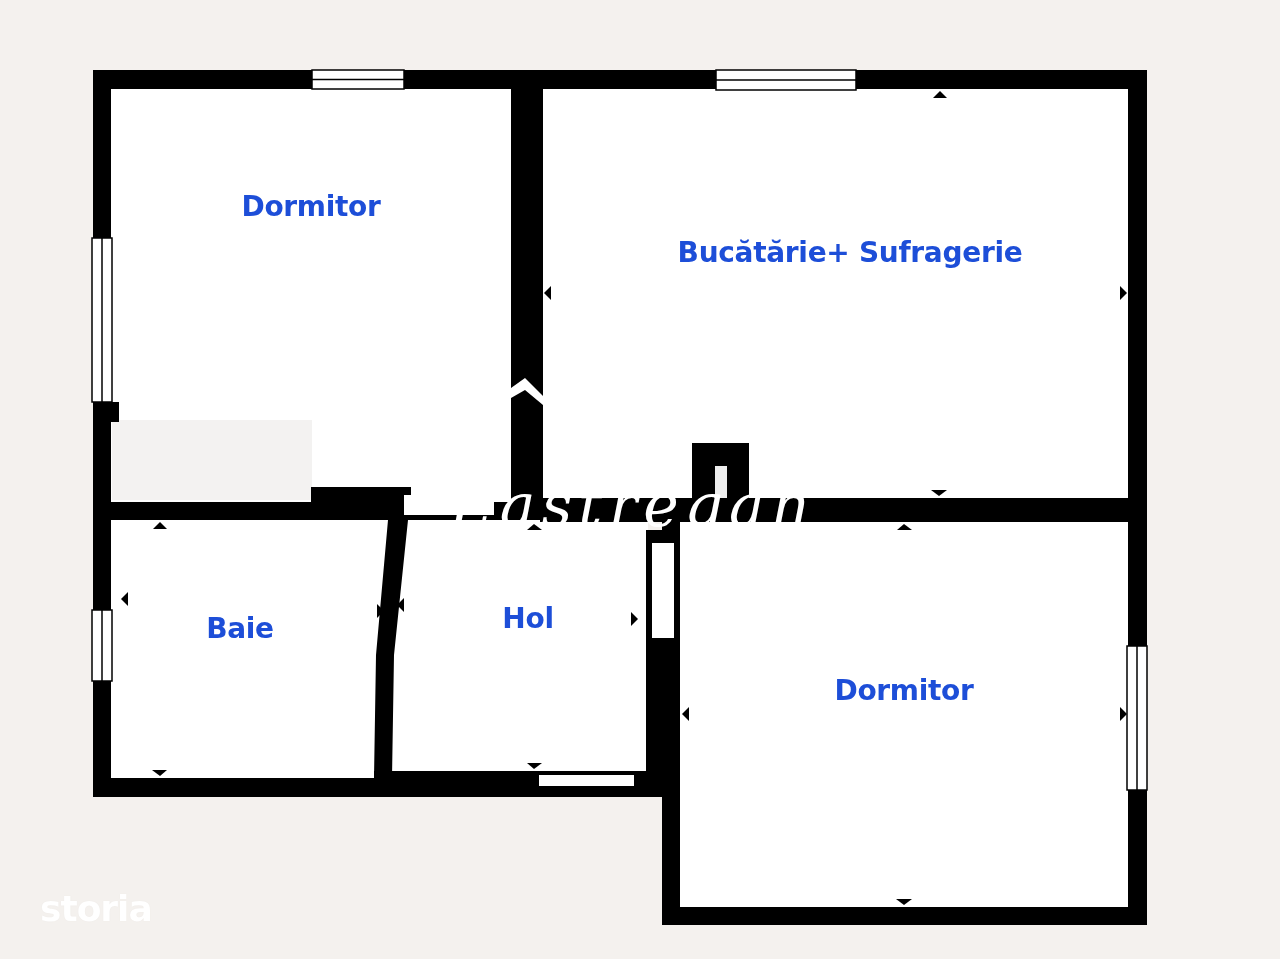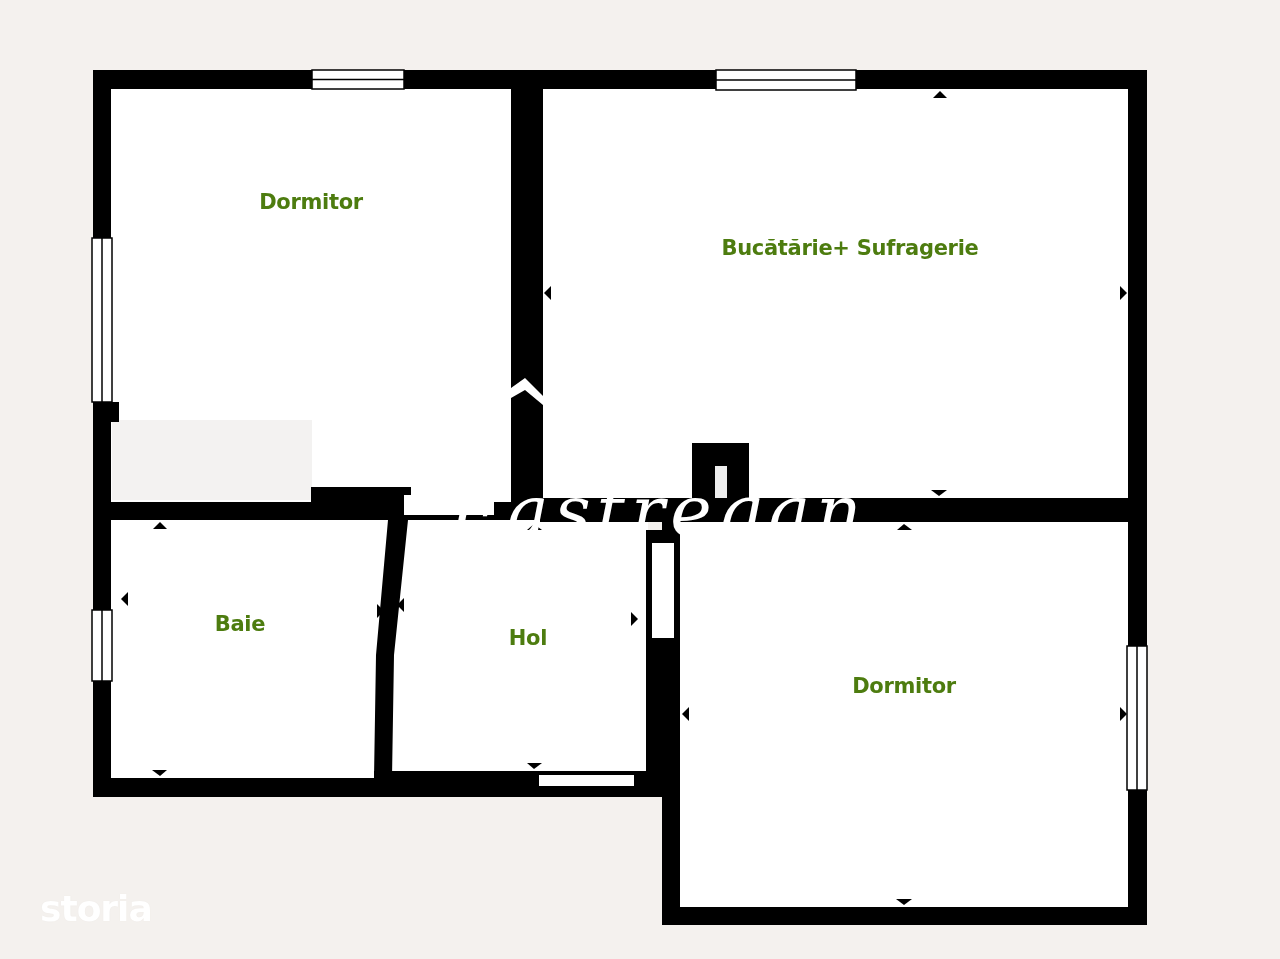--- a/index.html
+++ b/index.html
@@ -1,19 +1,19 @@
 <!DOCTYPE html>
 <html><head>
 <meta charset="utf-8">
 <style>
   html,body{margin:0;padding:0;}
   body{width:1280px;height:959px;background:#f4f1ee;overflow:hidden;position:relative;font-family:"Liberation Sans","DejaVu Sans",sans-serif;}
   #plan{position:absolute;left:0;top:0;width:1280px;height:959px;}
-  .room-label{position:absolute;font-family:"DejaVu Sans","Liberation Sans",sans-serif;font-weight:bold;font-size:21px;color:#4d7c0f;white-space:nowrap;transform:translateX(-50%);letter-spacing:-0.3px;}
-  .watermark{position:absolute;font-family:"DejaVu Serif",serif;font-style:italic;font-size:70px;color:#ffffff;white-space:nowrap;letter-spacing:6px;}
+  .room-label{position:absolute;font-family:"DejaVu Sans","Liberation Sans",sans-serif;font-weight:bold;font-size:28px;color:#1d4ed8;white-space:nowrap;transform:translateX(-50%);letter-spacing:-0.3px;}
+  .watermark{position:absolute;font-family:"DejaVu Serif",serif;font-style:italic;font-size:60px;color:#ffffff;white-space:nowrap;letter-spacing:6px;}
   .brand{position:absolute;left:40px;top:888px;font-family:"DejaVu Sans",sans-serif;font-weight:bold;font-size:36px;color:#ffffff;letter-spacing:-1px;text-shadow:0 0 1px #e8e4e0;}
 </style>
 </head>
 <body>
 
 <svg id="plan" viewBox="0 0 1280 959" xmlns="http://www.w3.org/2000/svg">
 
   <g fill="#ffffff">
     <rect x="110" y="88" width="402" height="414"></rect>
     <rect x="542" y="88" width="588" height="410"></rect>
@@ -105,18 +105,18 @@
     <polygon points="897,530 912,530 904,524"></polygon>
     <polygon points="689,707 689,721 682,714"></polygon>
     <polygon points="1120,707 1120,721 1127,714"></polygon>
     <polygon points="896,899 912,899 904,905"></polygon>
   </g>
 </svg>
 
 <div class="room-label" style="left:311px;top:190px;">Dormitor</div>
 <div class="room-label" style="left:850px;top:236px;">Bucătărie+ Sufragerie</div>
 <div class="room-label" style="left:240px;top:612px;text-align:center;">Baie</div>
-<div class="room-label" style="left:528px;top:626px;text-align:right;">Hol</div>
+<div class="room-label" style="left:528px;top:602px;text-align:right;">Hol</div>
 <div class="room-label" style="left:904px;top:674px;">Dormitor</div>
 
 <div class="watermark" style="left:450px;top:470px;">Eastregan</div>
 
 <div class="brand">storia</div>
 
 </body></html>

